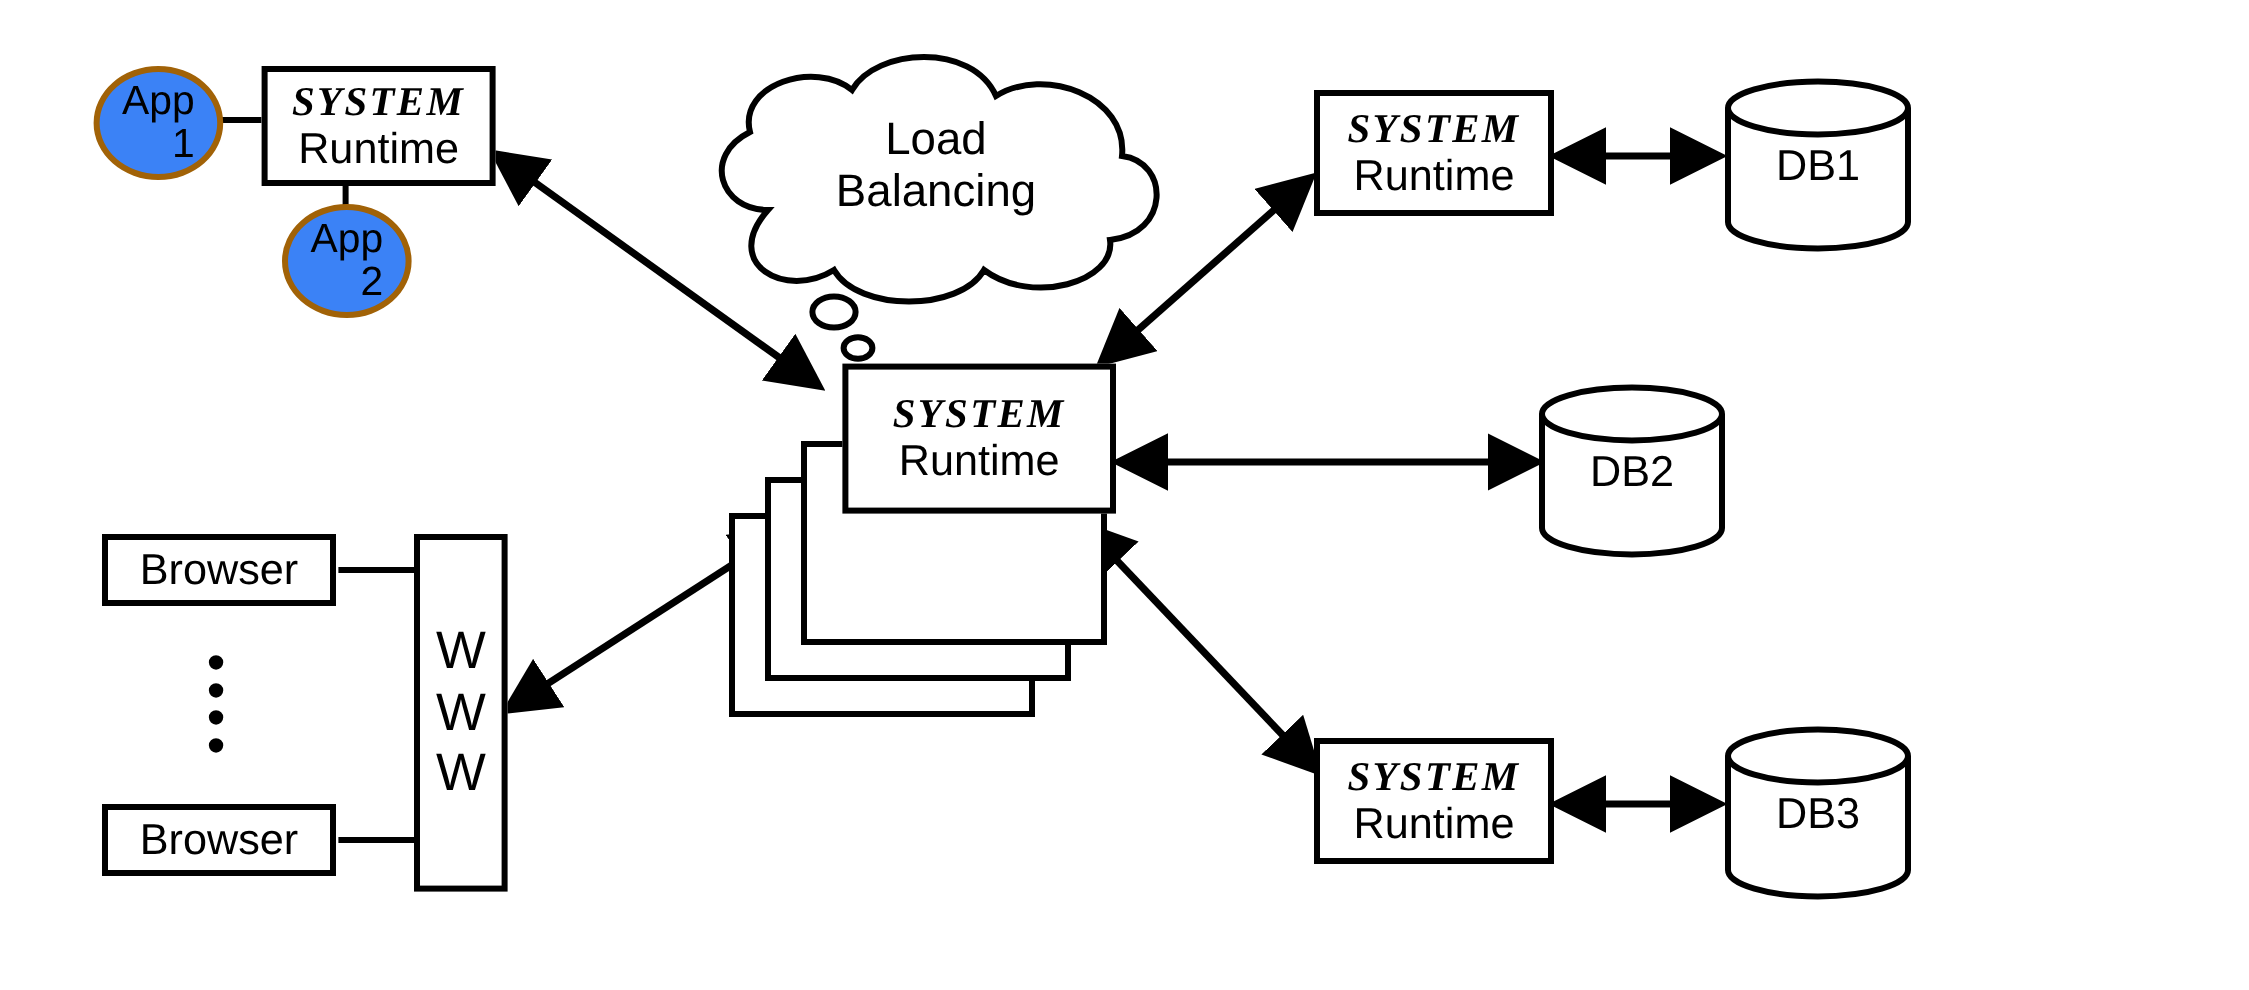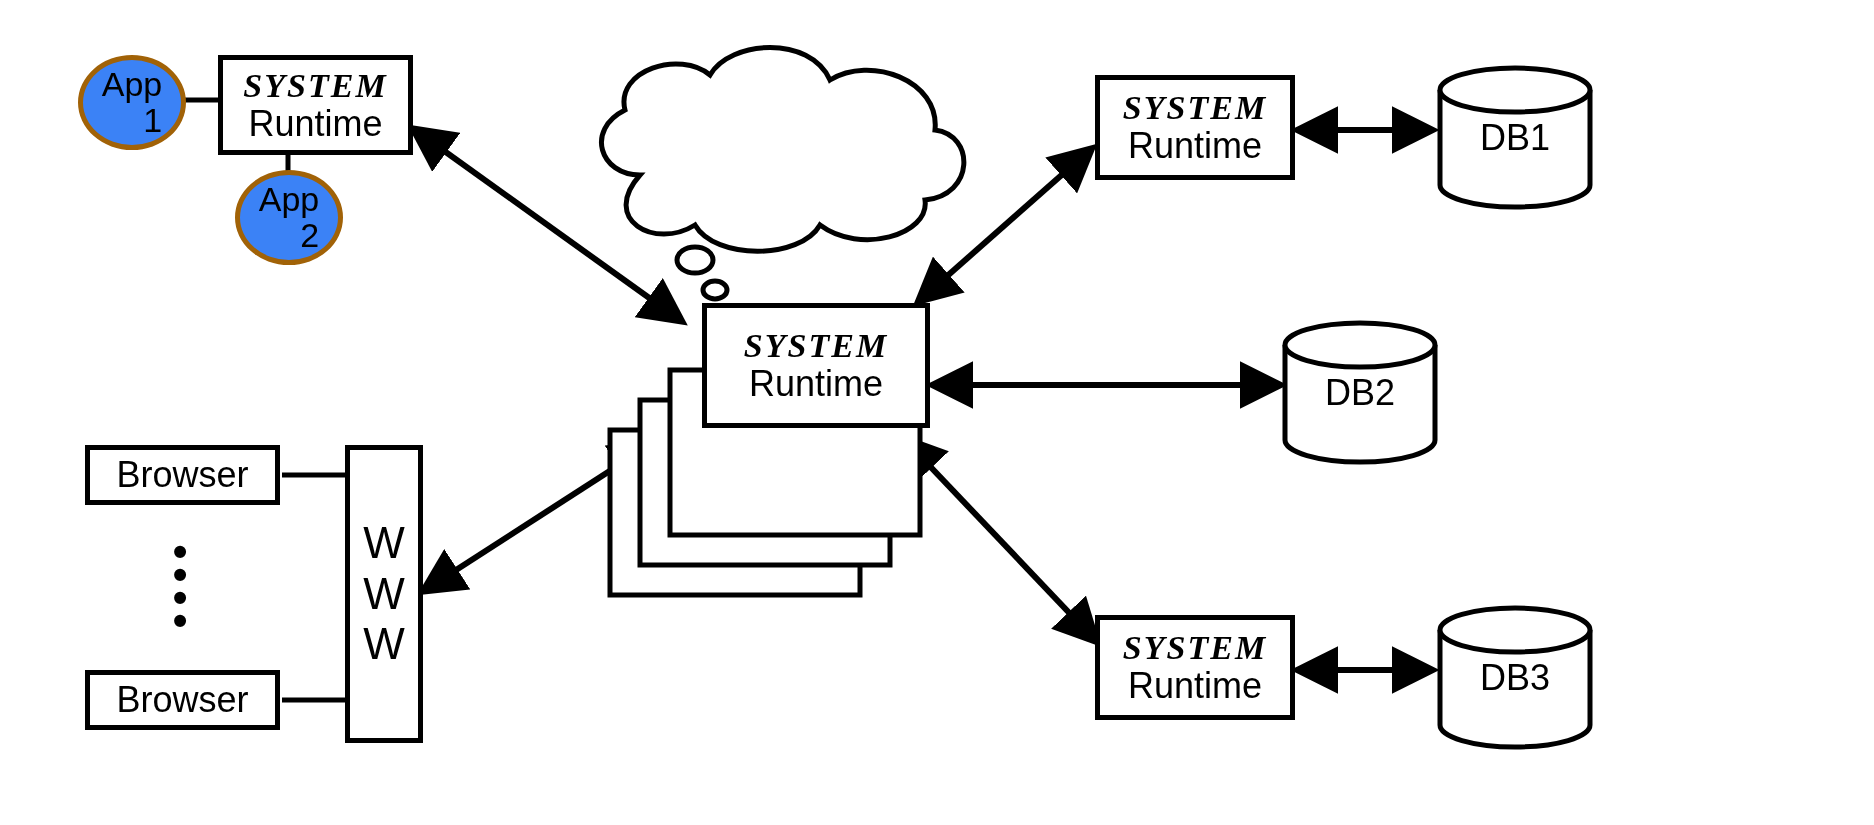--- a/index.html
+++ b/index.html
@@ -145,20 +145,21 @@
 </div>
 <div class="circle" style="left:235px; top:170px; width:108px; height:95px;">
   <span>App<br>2</span>
 </div>
 
 <div class="box runtime" style="left:218px; top:55px; width:195px; height:100px;">
   <span class="system">SYSTEM</span>
   <span>Runtime</span>
 </div>
 
+<div class="cloud-label" style="left:650px; top:95px;">Load<br>Balancing</div>
 
 <div class="box runtime" style="left:702px; top:303px; width:228px; height:125px;">
   <span class="system">SYSTEM</span>
   <span>Runtime</span>
 </div>
 
 <div class="box runtime" style="left:1095px; top:75px; width:200px; height:105px;">
   <span class="system">SYSTEM</span>
   <span>Runtime</span>
 </div>

